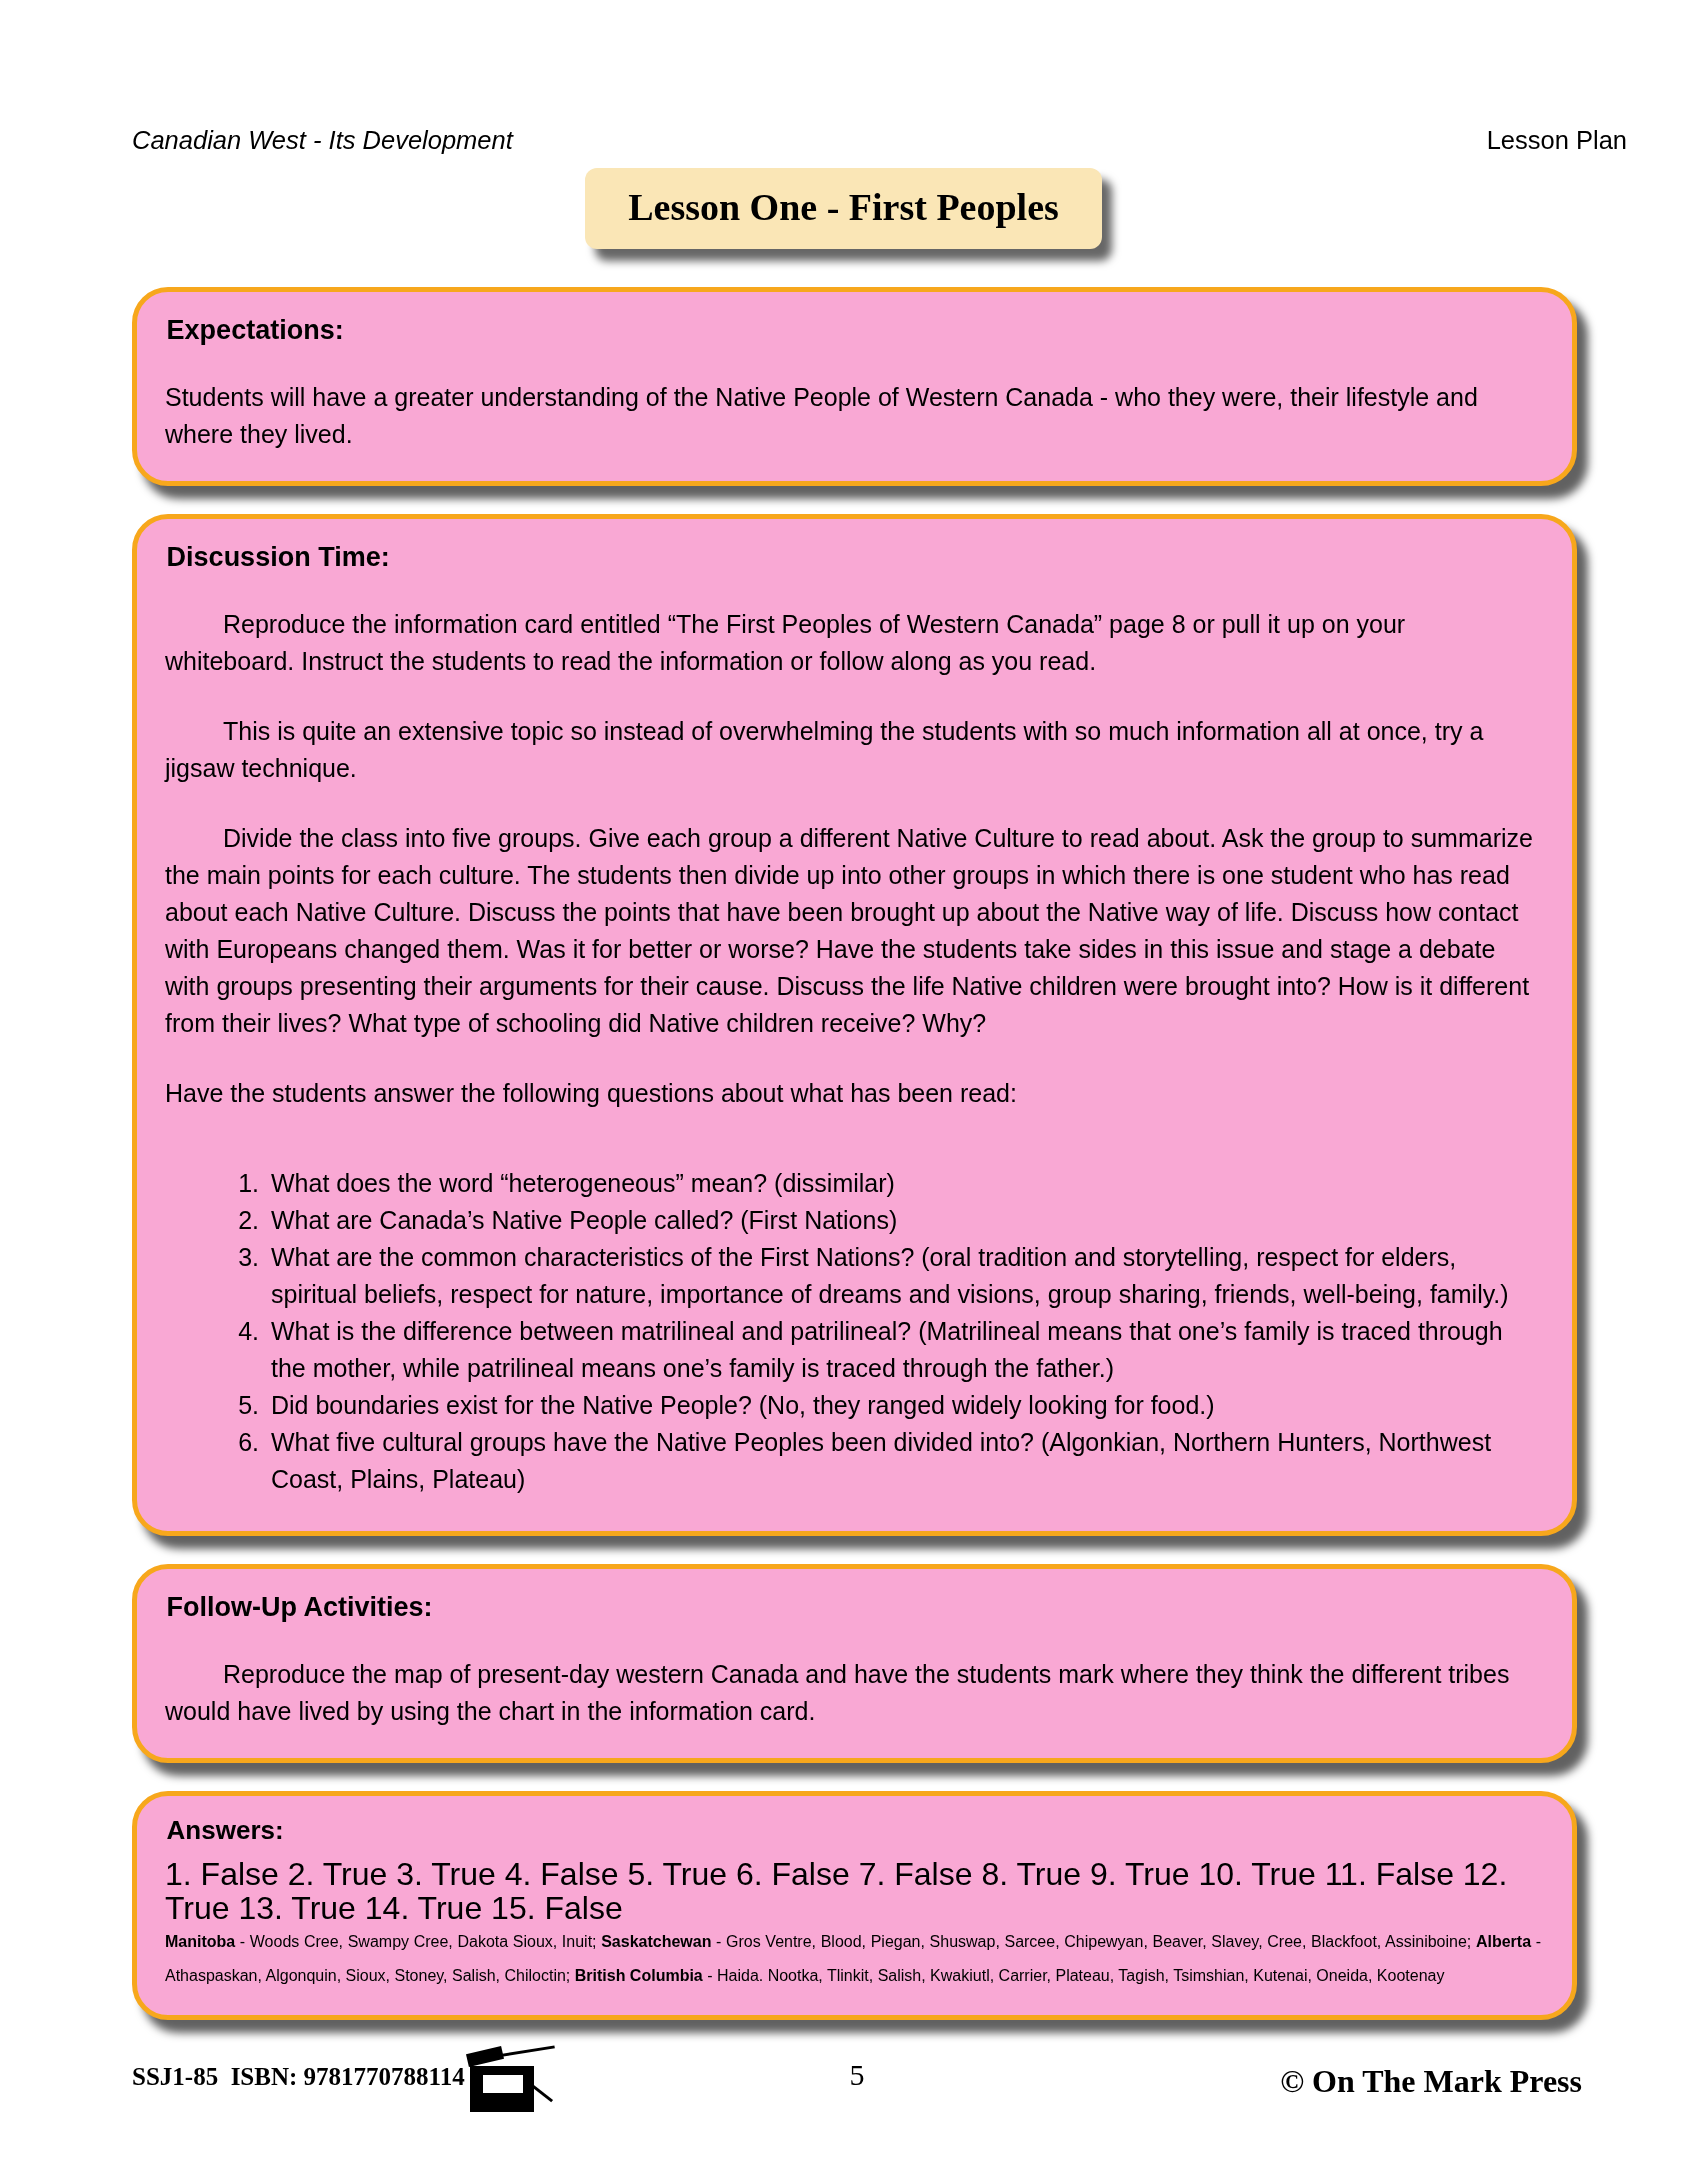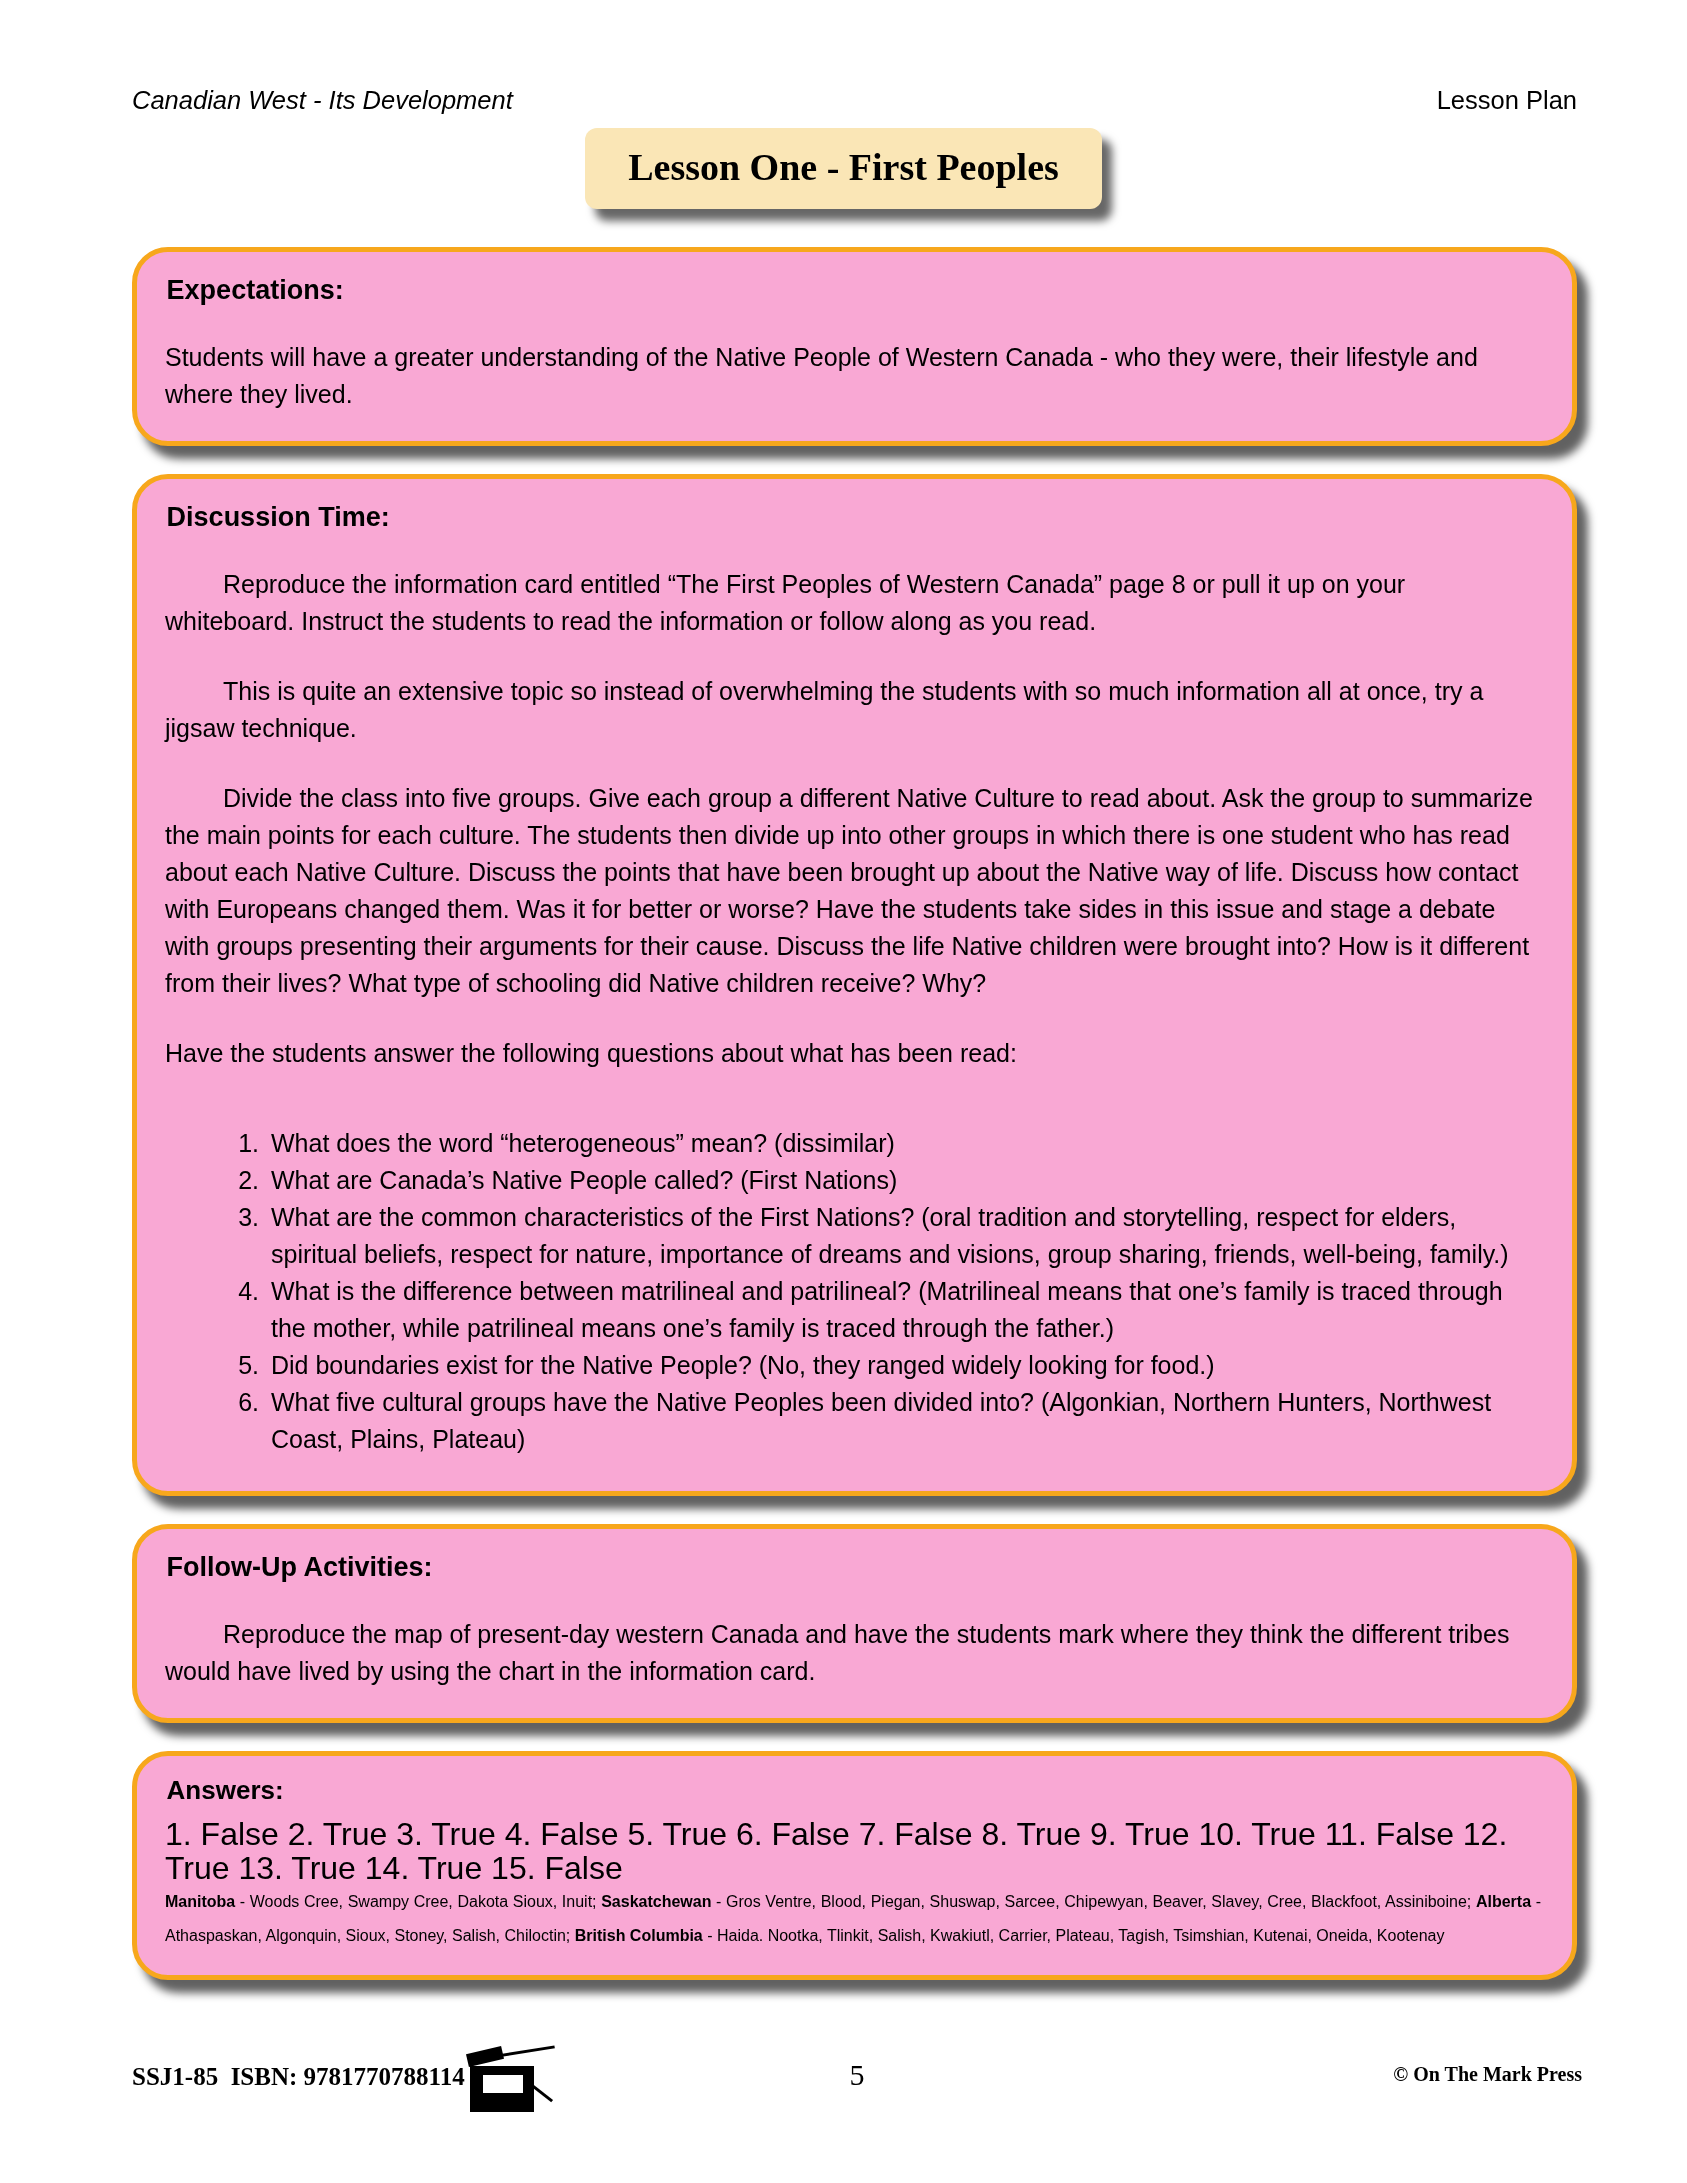--- a/index.html
+++ b/index.html
@@ -9,22 +9,23 @@
     width:1687px; height:2183px;
     margin:0 auto;
     background:#fff;
     color:#000;
     font-family:"Liberation Sans","DejaVu Sans",sans-serif;
     overflow:hidden;
   }
   
   .header-row {
     display:flex; justify-content:space-between; align-items:baseline;
-    padding:86px 110px 0 132px;
+    padding:86px 60px 0 132px;
     font-size:25.5px;
+    margin-top:40px;
   }
   .header-left { font-style:italic; }
   .header-right { font-style:normal; }
 
   
   .badge {
     width:fit-content;
     margin:13px auto 0;
     background:var(--badge-bg,#fae6b6);
     border-radius:12px;
@@ -85,21 +86,21 @@
     font-weight:bold; font-size:25px; white-space:pre;
   }
   .footer .f-page {
     position:absolute; left:50%; transform:translateX(-50%); top:18px;
     font-family:"Liberation Serif","DejaVu Serif",serif;
     font-size:30px;
   }
   .footer .f-right {
     position:absolute; right:0; top:23px;
     font-family:"Liberation Serif","DejaVu Serif",serif;
-    font-weight:bold; font-size:20px;
+    font-weight:bold; font-size:32px;
   }
   
   .logo {
     position:absolute; left:336px; top:0;
     width:91px; height:79px; display:inline-block;
   }
   .logo .base  { position:absolute; left:1.6px;  top:26px; width:64px; height:46px; background:#000; }
   .logo .window{ position:absolute; left:15px; top:35px; width:40px; height:18px; background:#fff; }
   .logo .lid   { position:absolute; left:-0.8px; top:10px; width:36px; height:13px; background:#000; transform:rotate(-13deg); }
   .logo .arm   { position:absolute; left:28px; top:10px; width:59px; height:3.3px;  background:#000; transform:rotate(-9deg); }

